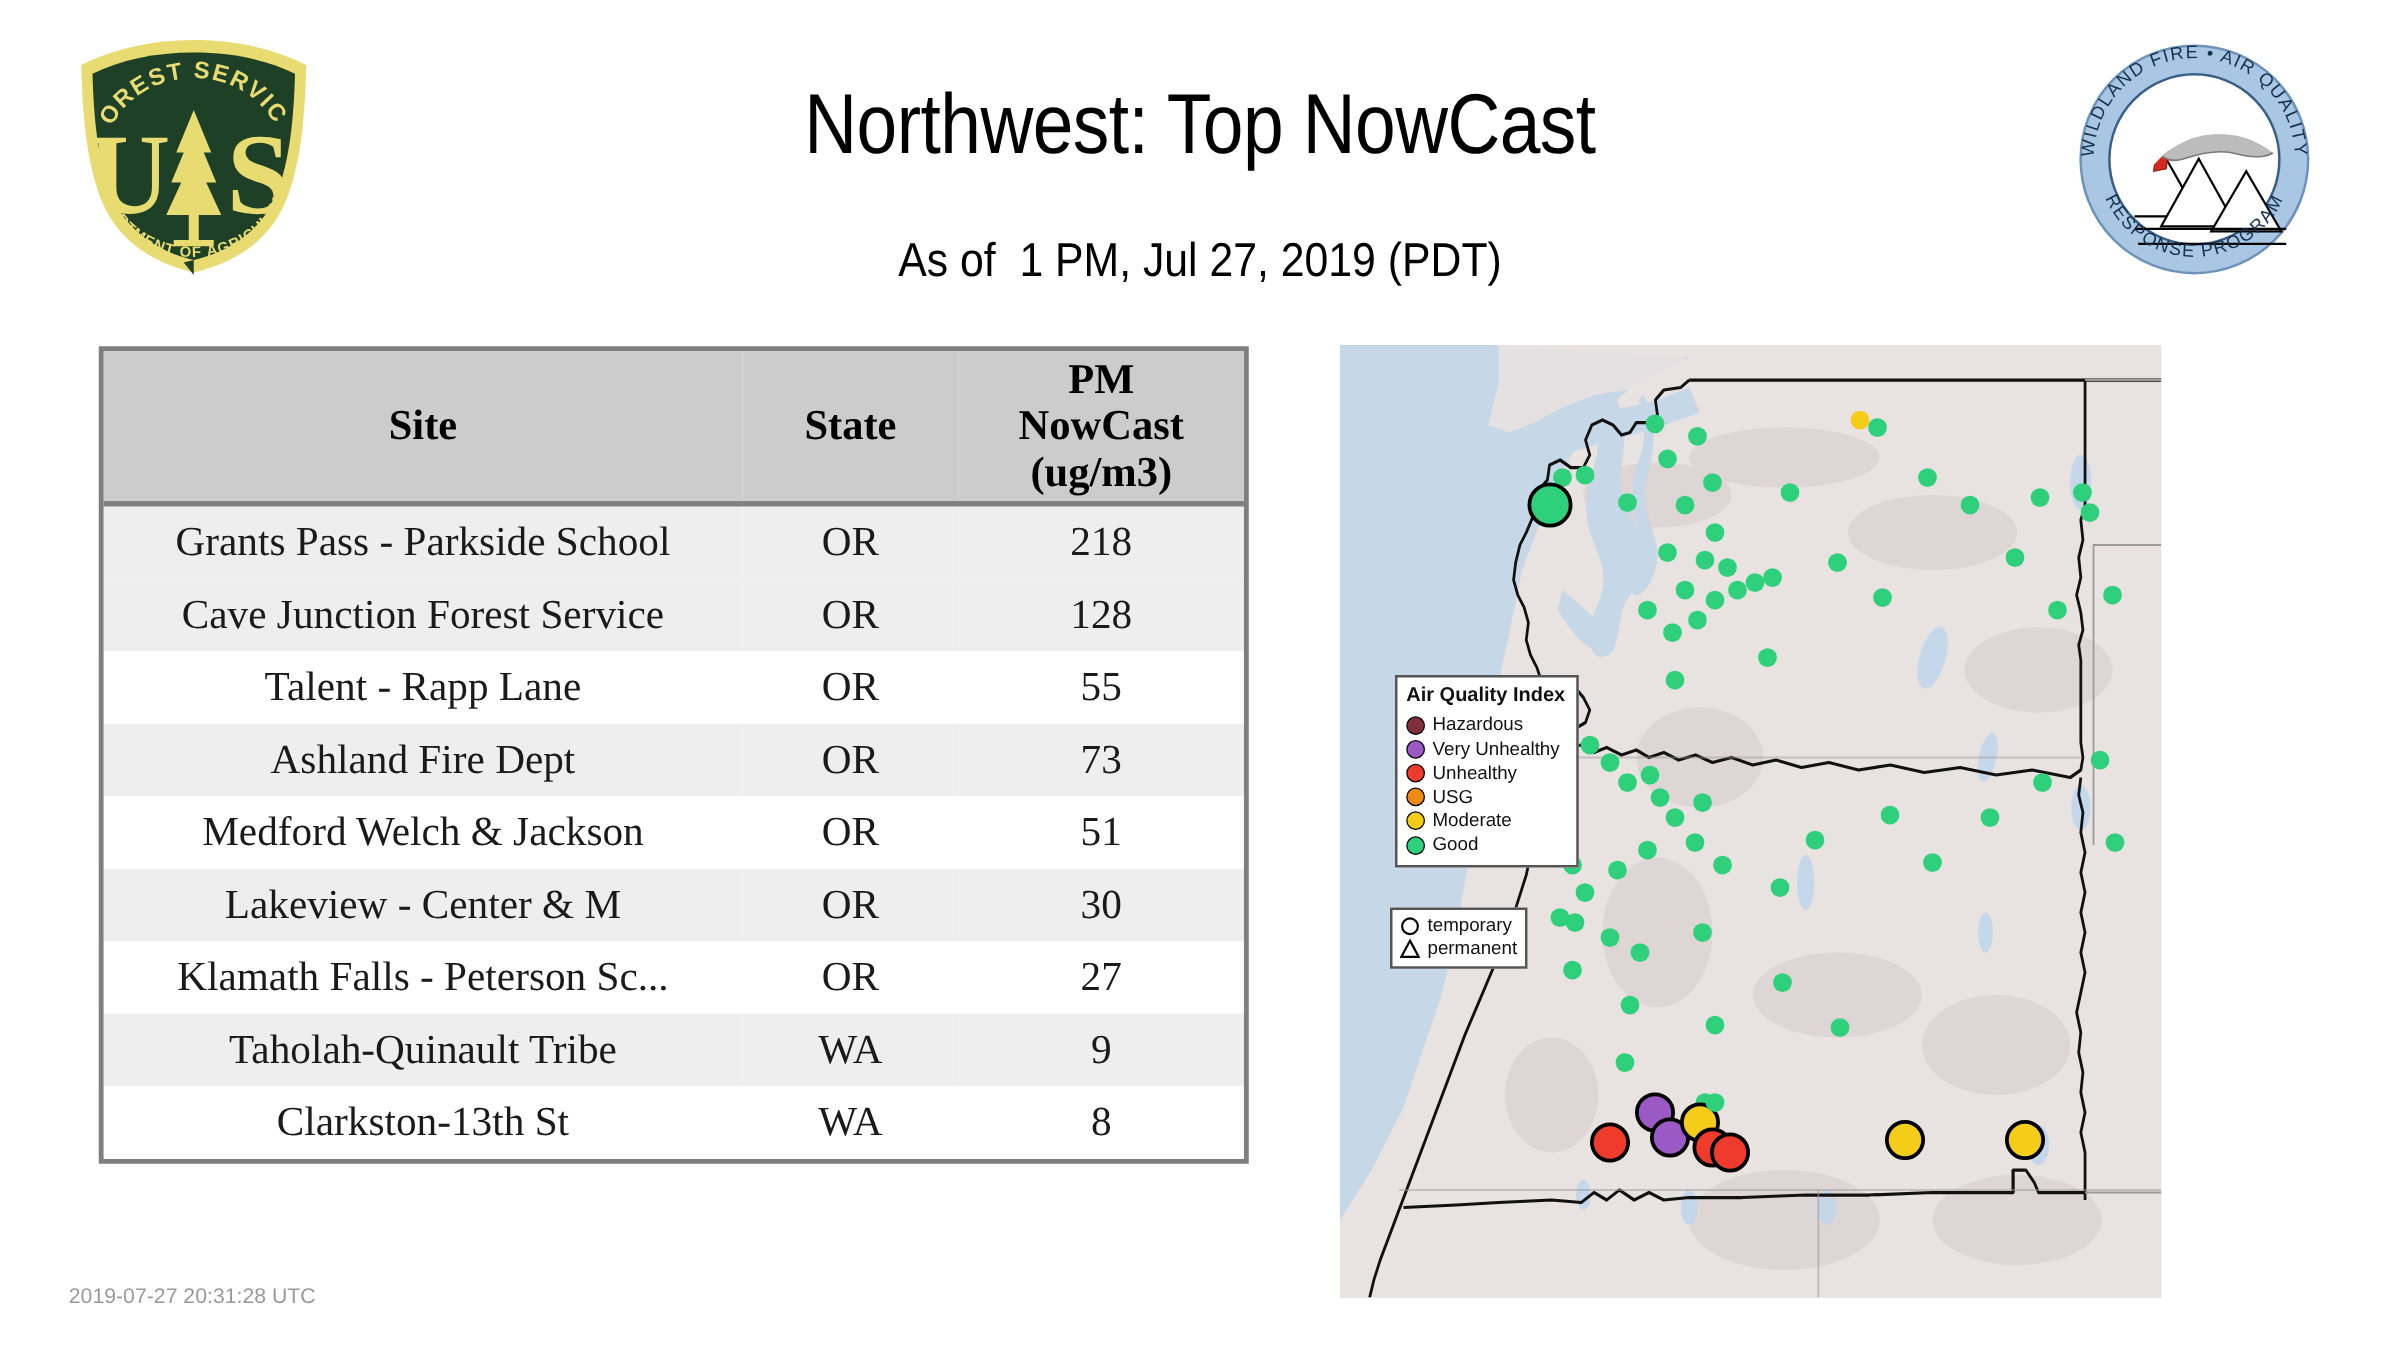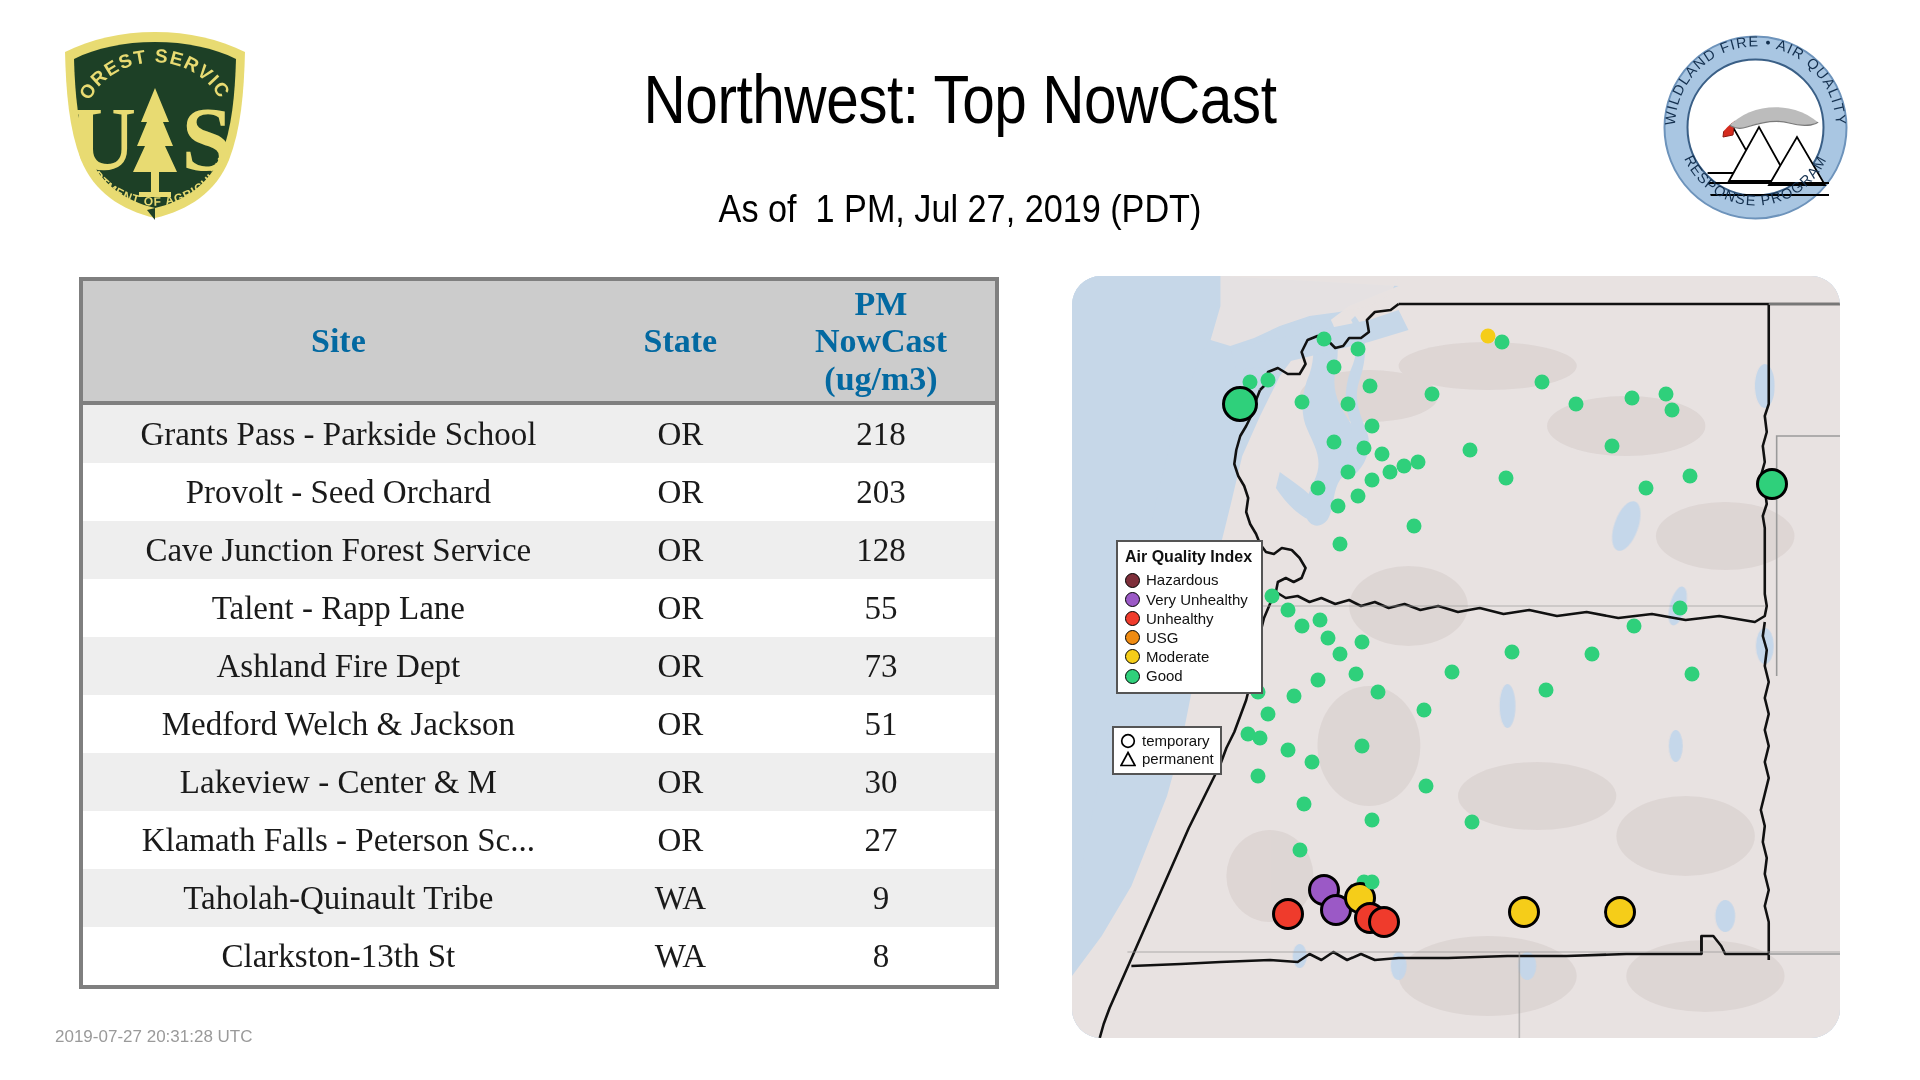--- a/index.html
+++ b/index.html
@@ -39,21 +39,21 @@
     border:4px solid #7f7f7f;
     box-sizing:border-box;
     background:#fff;
   }
   table.aqi-table{
     border-collapse:collapse;width:100%;
     font-family:"Liberation Serif", serif;
   }
   table.aqi-table thead th{
     background:#cccccc;
-    font-size:34px;font-weight:bold;color:#0369a1;
+    font-size:34px;font-weight:bold;color:#000000;
     text-align:center;
     padding:0;
     height:120px;
     vertical-align:middle;
     border-bottom:4px solid #7f7f7f;
     line-height:1.1;
   }
   table.aqi-table td{
     font-size:33px;color:#1a1a1a;
     text-align:center;
@@ -63,24 +63,23 @@
     white-space:nowrap;
   }
   table.aqi-table tbody tr.odd td{background:#eeeeee;}
   table.aqi-table tbody tr.even td{background:#ffffff;}
   .col-site{width:56%;}
   .col-state{width:19%;}
   .col-pm{width:25%;}
 
   
   #map-panel{
-    position:absolute;left:1072px;top:276px;width:768px;height:762px;
+    position:absolute;left:1072px;top:276px;width:657px;height:762px;
     background:#c6d7e8;
     overflow:hidden;
-    border-radius:29px;
   }
   #map-land{
     position:absolute;left:0;top:0;width:100%;height:100%;
   }
   .marker{
     position:absolute;border-radius:50%;
     transform:translate(-50%,-50%);
   }
   .m-small{width:15px;height:15px;}
   .m-big{width:30px;height:30px;border:3px solid #000;}
@@ -184,25 +183,20 @@
           <div>NowCast</div>
           <div>(ug/m3)</div>
         </th>
       </tr>
     </thead>
     <tbody id="table-body">
         <tr class="odd">
           <td class="col-site">Grants Pass - Parkside School</td>
           <td class="col-state">OR</td>
           <td class="col-pm">218</td>
-        </tr>
-        <tr class="even">
-          <td class="col-site">Provolt - Seed Orchard</td>
-          <td class="col-state">OR</td>
-          <td class="col-pm">203</td>
         </tr>
         <tr class="odd">
           <td class="col-site">Cave Junction Forest Service</td>
           <td class="col-state">OR</td>
           <td class="col-pm">128</td>
         </tr>
         <tr class="even">
           <td class="col-site">Talent - Rapp Lane</td>
           <td class="col-state">OR</td>
           <td class="col-pm">55</td>

